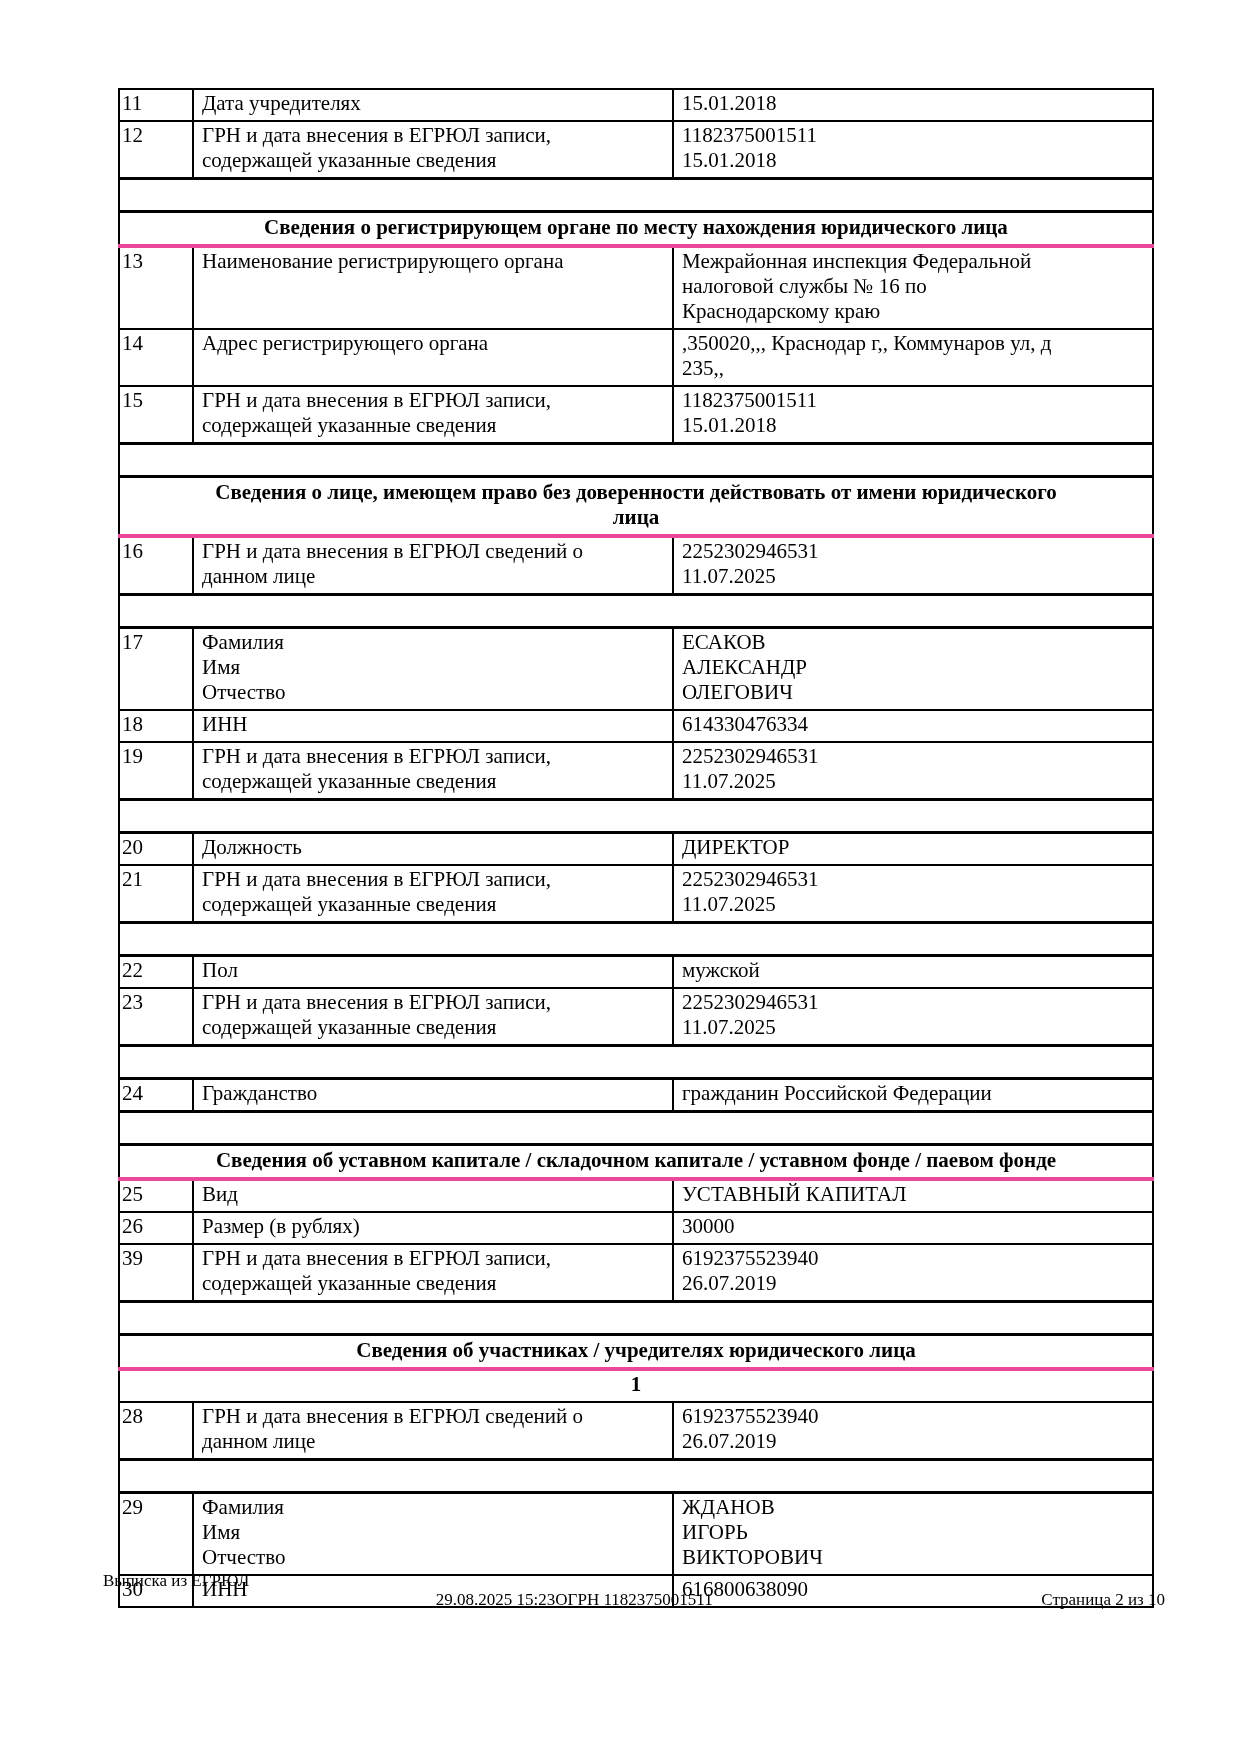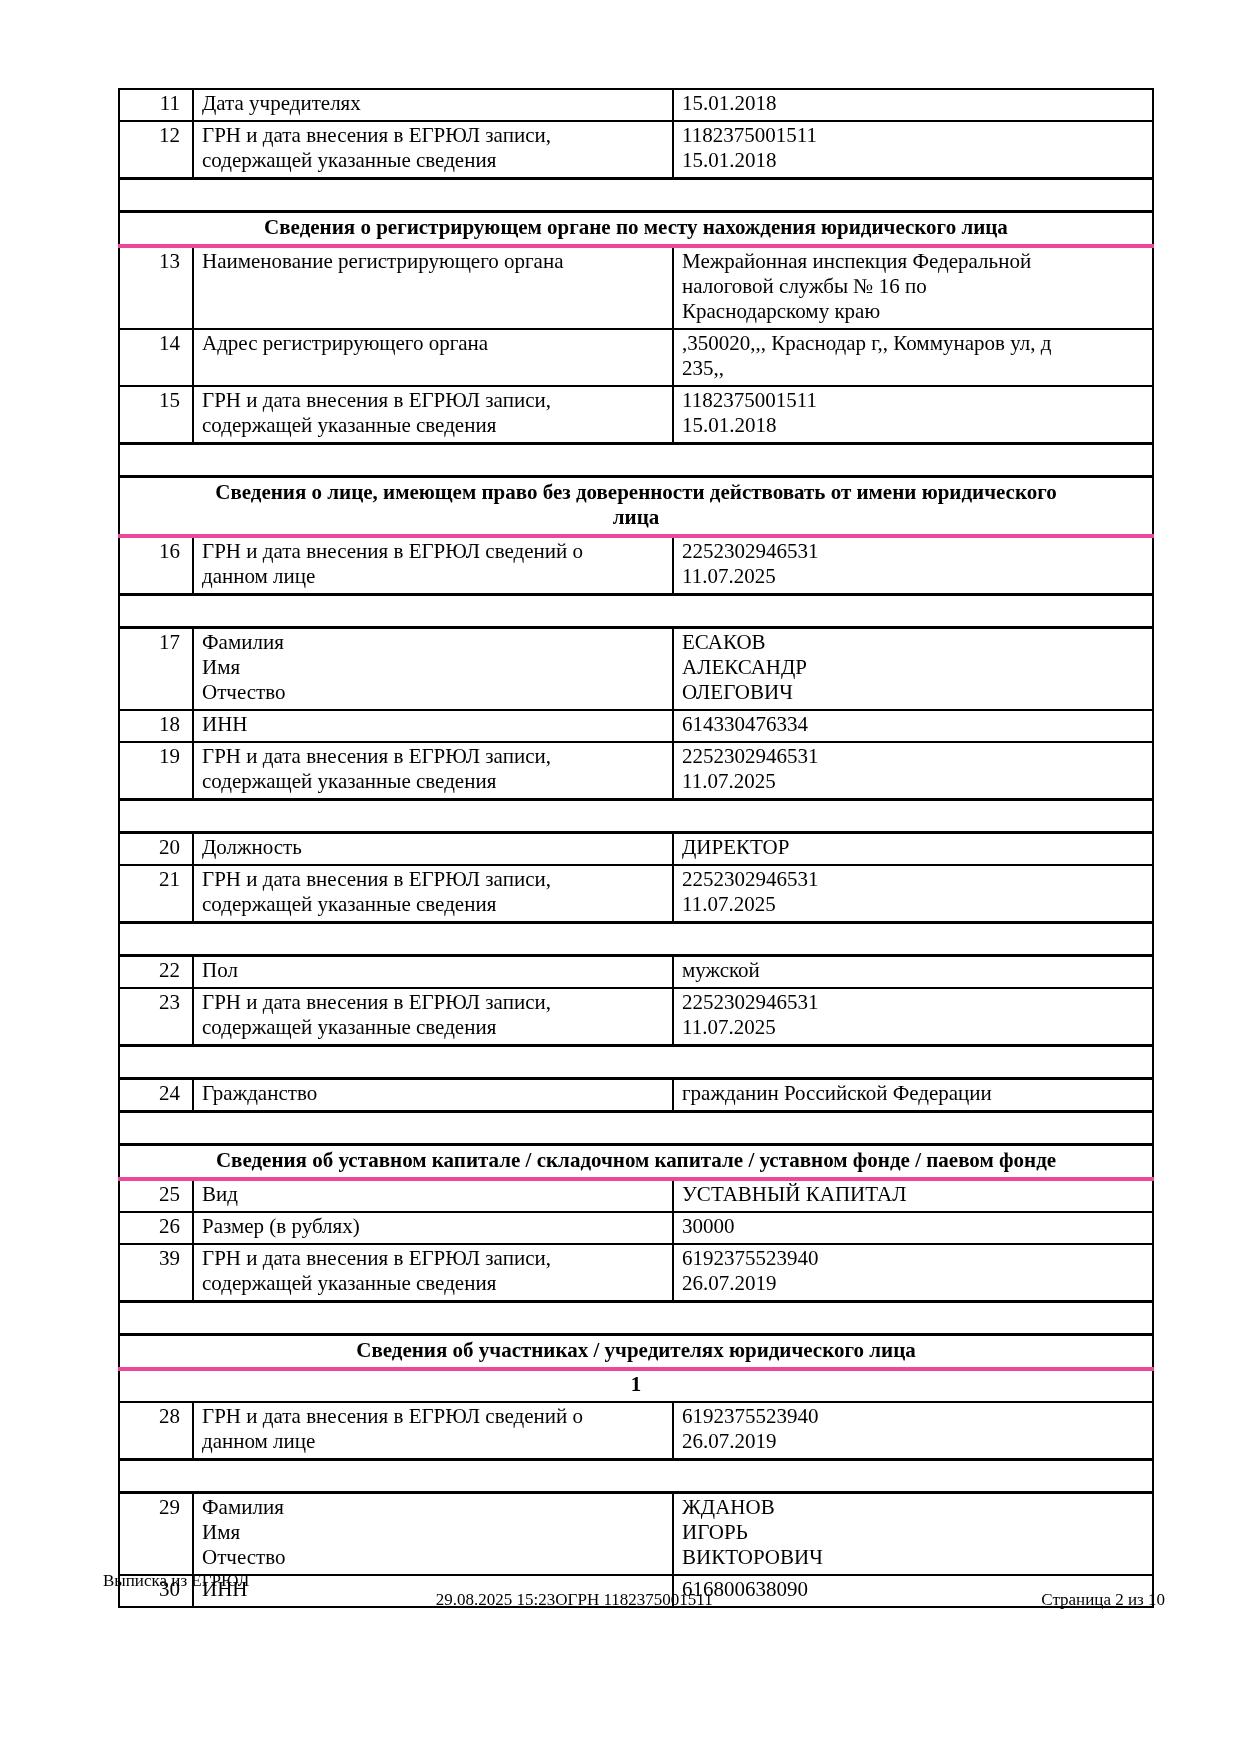--- a/index.html
+++ b/index.html
@@ -14,21 +14,21 @@
     border-collapse:collapse; table-layout:fixed;
     font-size:21px; line-height:25px;
   }
   .doc-table td {
     border:2px solid #000;
     vertical-align:top;
     padding:1px 6px 4px 8px;
     white-space:pre-line;
     overflow:hidden;
   }
-  td.num { text-align:right; padding-left:2px; padding-right:12px; }
+  td.num { text-align:left; padding-left:2px; padding-right:12px; }
   tr.gap-row td {
     border-top:3px solid #000; border-bottom:3px solid #000;
     height:30px; padding:0;
   }
   tr.section-header-row td {
     font-weight:bold; text-align:center;
     border-top:3px solid #000; border-bottom:4px solid #ec4899;
     padding:2px 10px 4px 10px;
   }
   tr.participant-index-row td {

